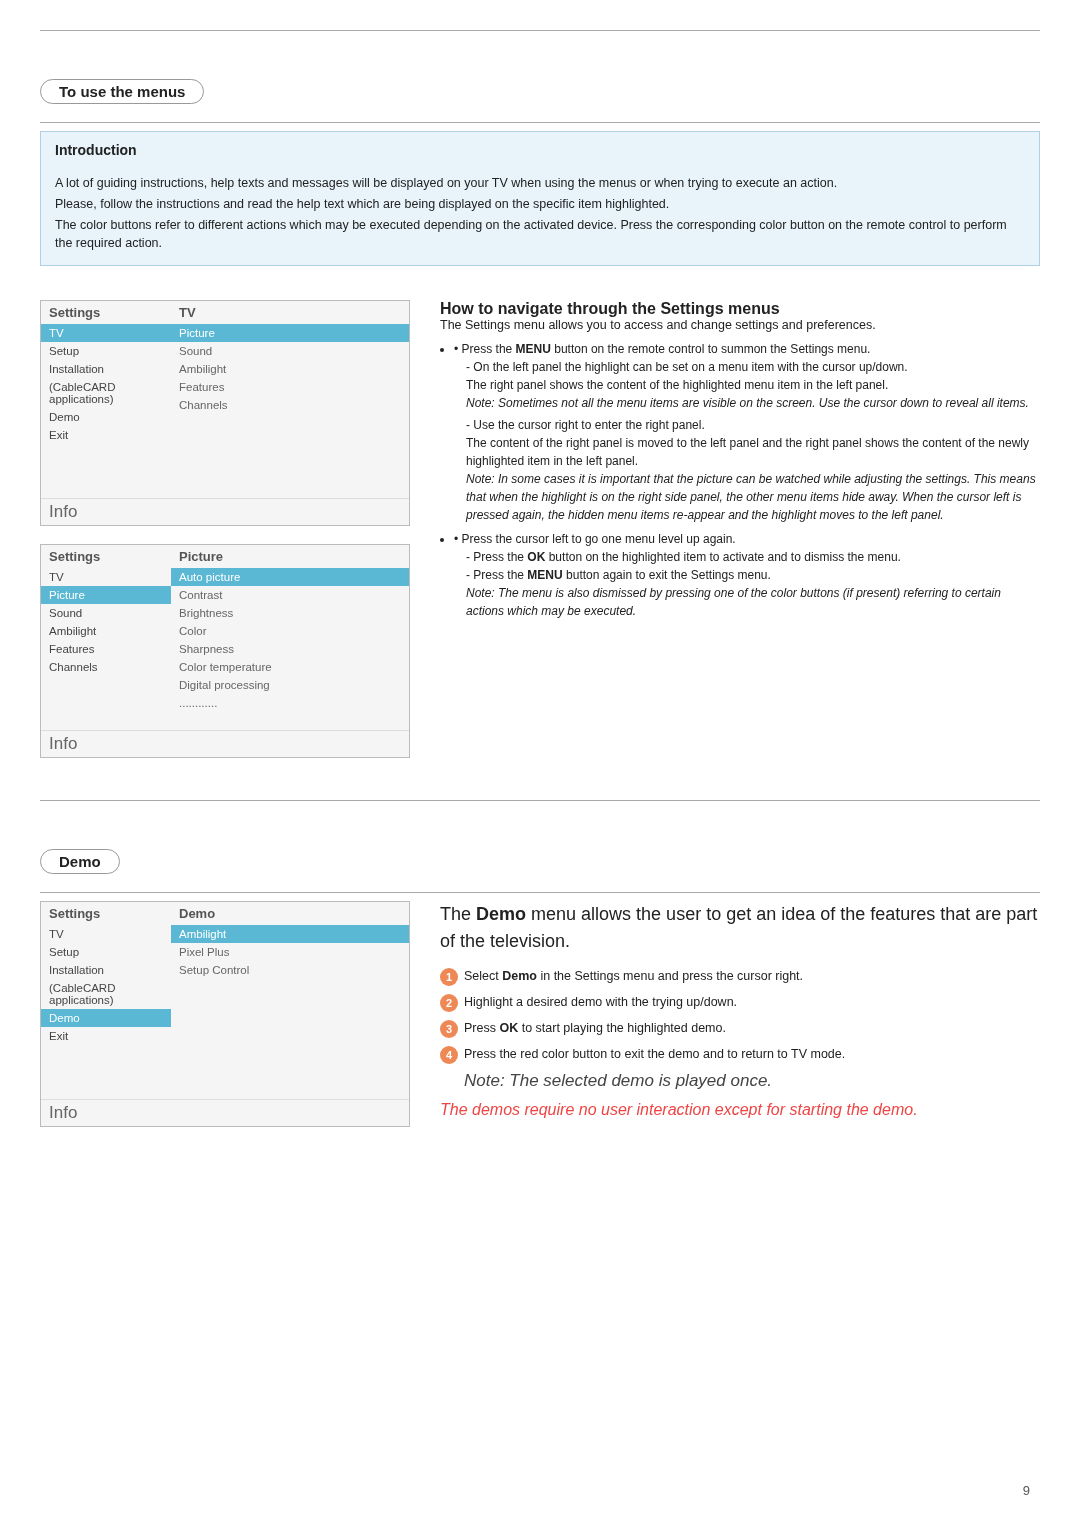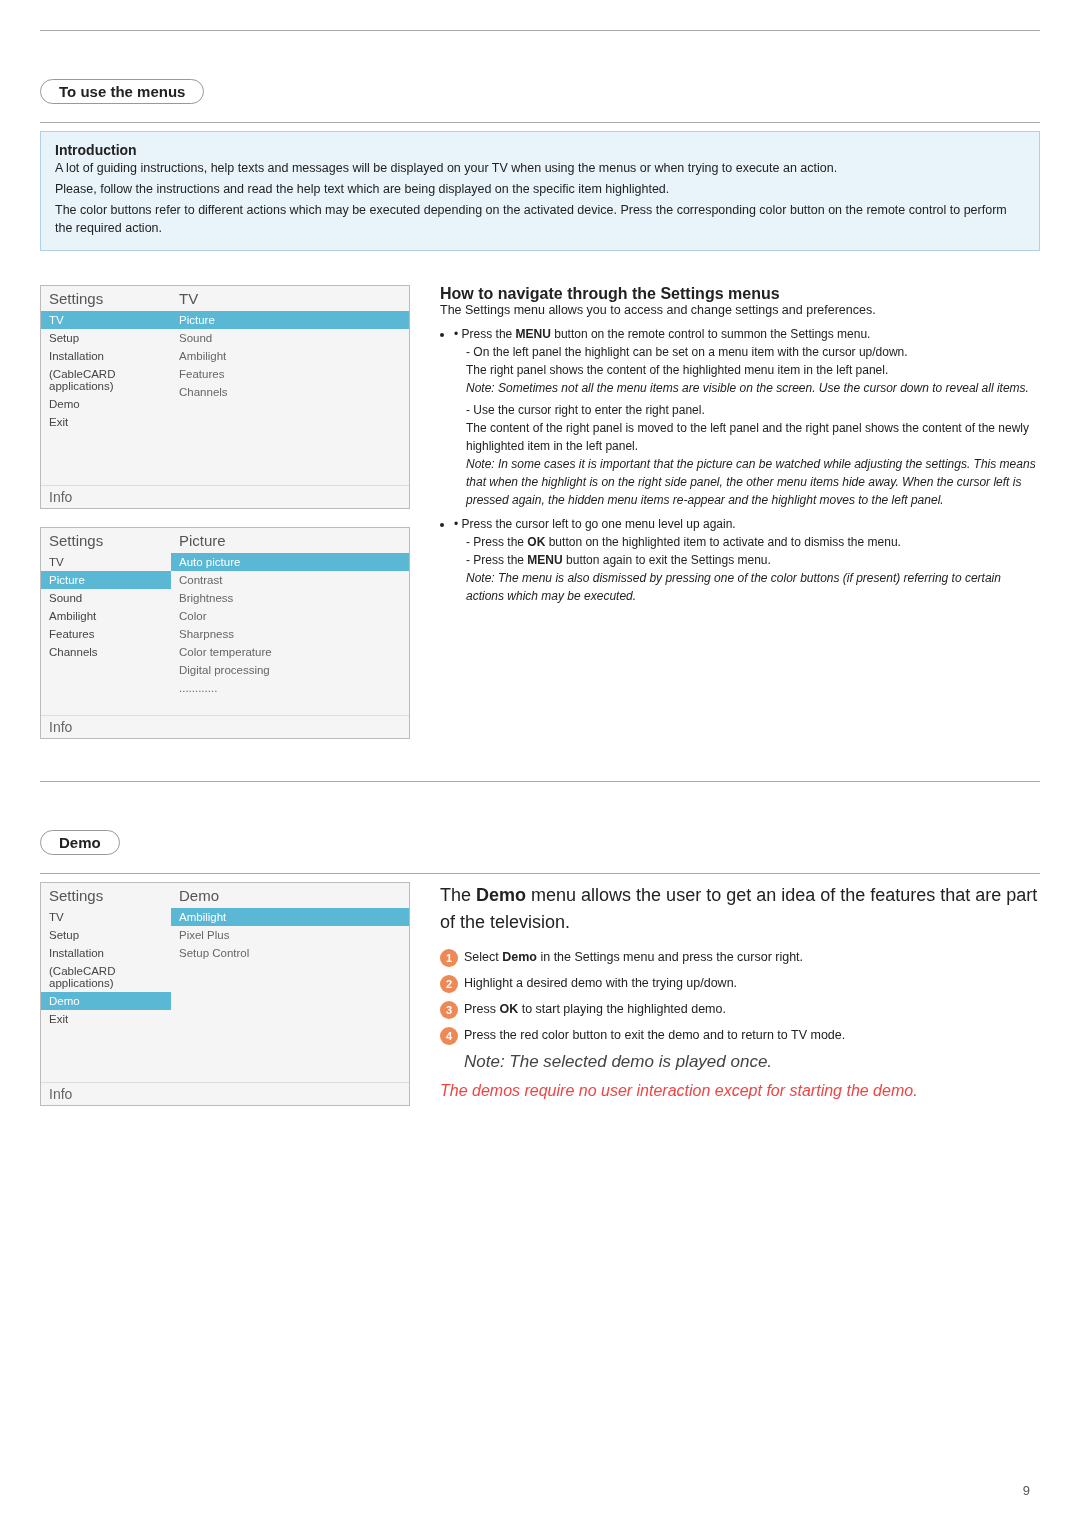--- a/index.html
+++ b/index.html
@@ -35,21 +35,21 @@
     
     .intro-box {
       background: #e8f4fa;
       border: 1px solid #b0d0e8;
       padding: 10px 14px;
       margin-bottom: 18px;
     }
     .intro-box .intro-title {
       font-weight: bold;
       font-size: 14px;
-      margin-bottom: 1px;
+      margin-bottom: 16px;
     }
     .intro-box p { font-size: 12.5px; line-height: 1.5; margin-bottom: 2px; }
 
     
     .two-col {
       display: flex;
       gap: 30px;
       margin-bottom: 20px;
     }
     .col-left { flex: 0 0 370px; }
@@ -59,22 +59,23 @@
     .tv-menu {
       border: 1px solid #bbb;
       background: #f5f5f5;
       font-size: 11.5px;
       margin-bottom: 2px;
       position: relative;
     }
     .tv-menu-header {
       display: flex;
       padding: 4px 8px;
-      font-size: 15px;
+      font-size: 13px;
       color: #555;
+      font-weight: bold;
     }
     .tv-menu-header .settings-label { flex: 0 0 130px; }
     .tv-menu-header .right-label { flex: 1; }
     .tv-menu-body { display: flex; }
     .tv-menu-left {
       flex: 0 0 130px;
       padding: 0;
     }
     .tv-menu-right { flex: 1; padding: 0; }
     .menu-item {
@@ -83,21 +84,21 @@
       font-size: 11.5px;
     }
     .menu-item.highlighted {
       background: #5bb8d4;
       color: #fff;
     }
     .menu-item.right-item { color: #666; }
     .menu-item.right-item.highlighted { background: #5bb8d4; color: #fff; }
     .tv-menu-info {
       padding: 3px 8px;
-      font-size: 14px;
+      font-size: 17px;
       color: #666;
       border-top: 1px solid #ddd;
     }
 
     
     .nav-title { font-size: 16px; font-weight: bold; }
     .nav-intro { font-size: 12.5px; margin-bottom: 8px; }
     .nav-list { padding-left: 14px; }
     .nav-list li { font-size: 12px; margin-bottom: 5px; line-height: 1.5; }
     .nav-list li .sub { padding-left: 12px; display: block; }

